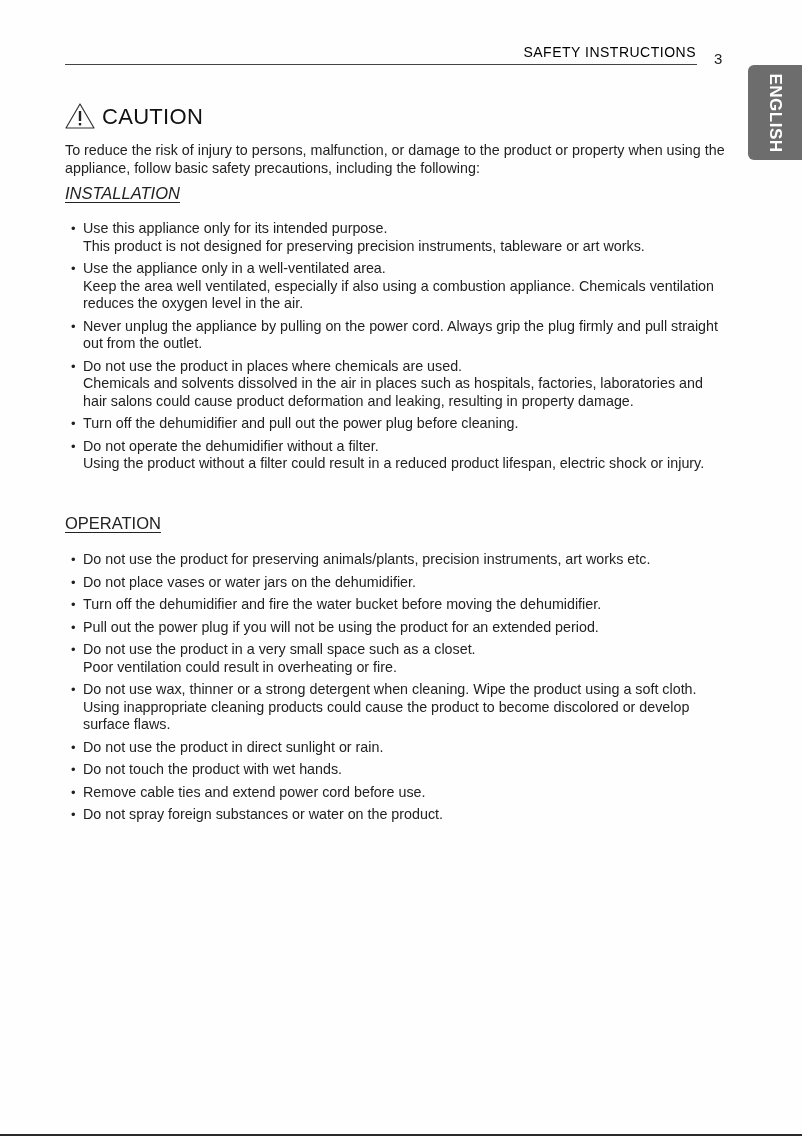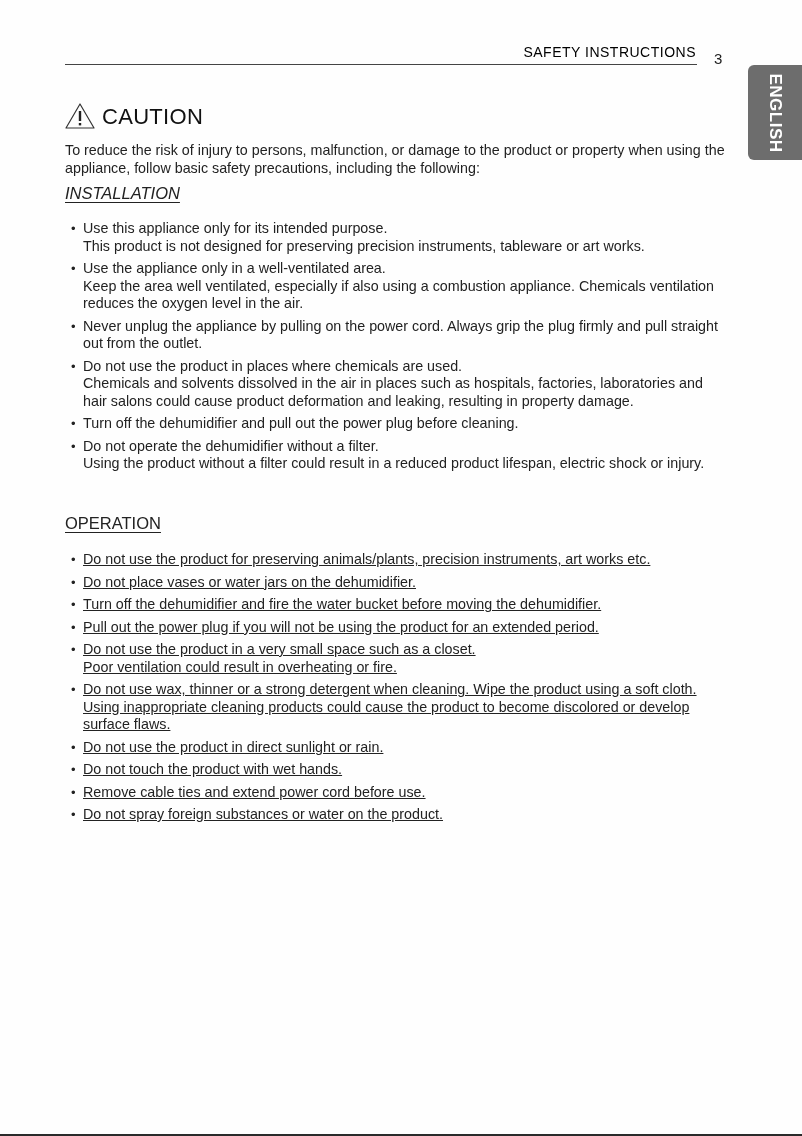--- a/index.html
+++ b/index.html
@@ -82,21 +82,21 @@
 <ul class="list" style="top:208px;">
   <li><span>Use this appliance only for its intended purpose.</span><span class="sub">This product is not designed for preserving precision instruments, tableware or art works.</span></li>
   <li><span>Use the appliance only in a well-ventilated area.</span><span class="sub">Keep the area well ventilated, especially if also using a combustion appliance. Chemicals ventilation reduces the oxygen level in the air.</span></li>
   <li><span>Never unplug the appliance by pulling on the power cord. Always grip the plug firmly and pull straight out from the outlet.</span></li>
   <li><span>Do not use the product in places where chemicals are used.</span><span class="sub">Chemicals and solvents dissolved in the air in places such as hospitals, factories, laboratories and hair salons could cause product deformation and leaking, resulting in property damage.</span></li>
   <li><span>Turn off the dehumidifier and pull out the power plug before cleaning.</span></li>
   <li><span>Do not operate the dehumidifier without a filter.</span><span class="sub">Using the product without a filter could result in a reduced product lifespan, electric shock or injury.</span></li>
 </ul>
 
 <div class="section-heading" style="top:514px;">OPERATION</div>
-<ul class="list" style="top:539px;text-decoration:underline;">
+<ul class="list" style="top:539px;">
   <li><span>Do not use the product for preserving animals/plants, precision instruments, art works etc.</span></li>
   <li><span>Do not place vases or water jars on the dehumidifier.</span></li>
   <li><span>Turn off the dehumidifier and fire the water bucket before moving the dehumidifier.</span></li>
   <li><span>Pull out the power plug if you will not be using the product for an extended period.</span></li>
   <li><span>Do not use the product in a very small space such as a closet.</span><span class="sub">Poor ventilation could result in overheating or fire.</span></li>
   <li><span>Do not use wax, thinner or a strong detergent when cleaning. Wipe the product using a soft cloth.</span><span class="sub">Using inappropriate cleaning products could cause the product to become discolored or develop surface flaws.</span></li>
   <li><span>Do not use the product in direct sunlight or rain.</span></li>
   <li><span>Do not touch the product with wet hands.</span></li>
   <li><span>Remove cable ties and extend power cord before use.</span></li>
   <li><span>Do not spray foreign substances or water on the product.</span></li>

